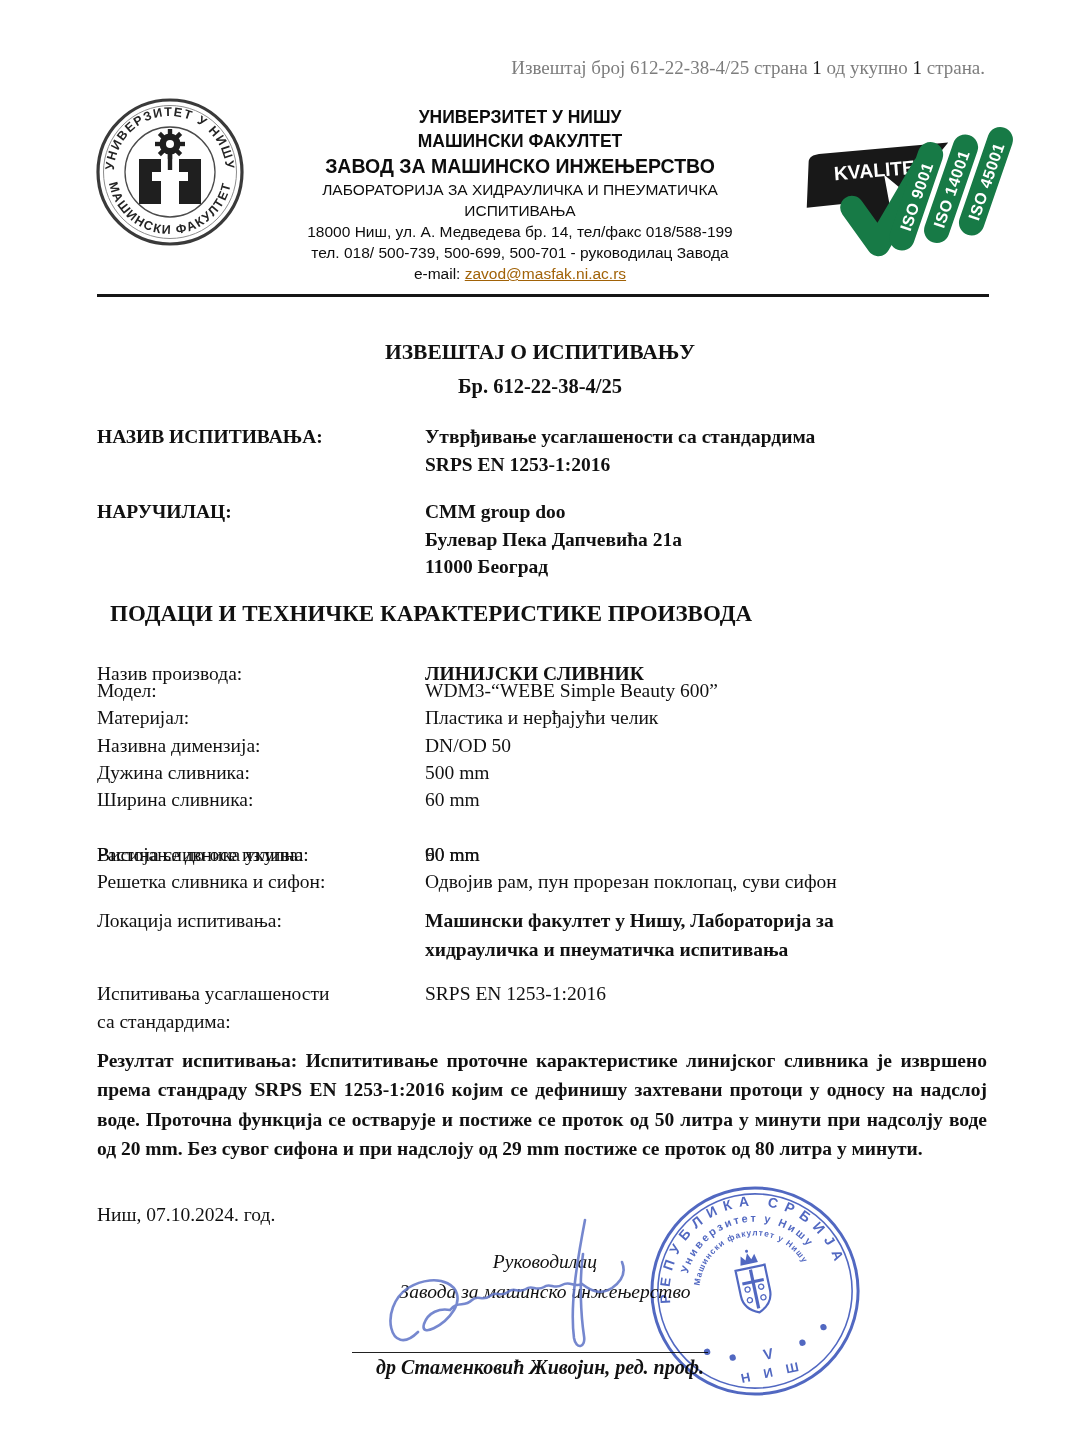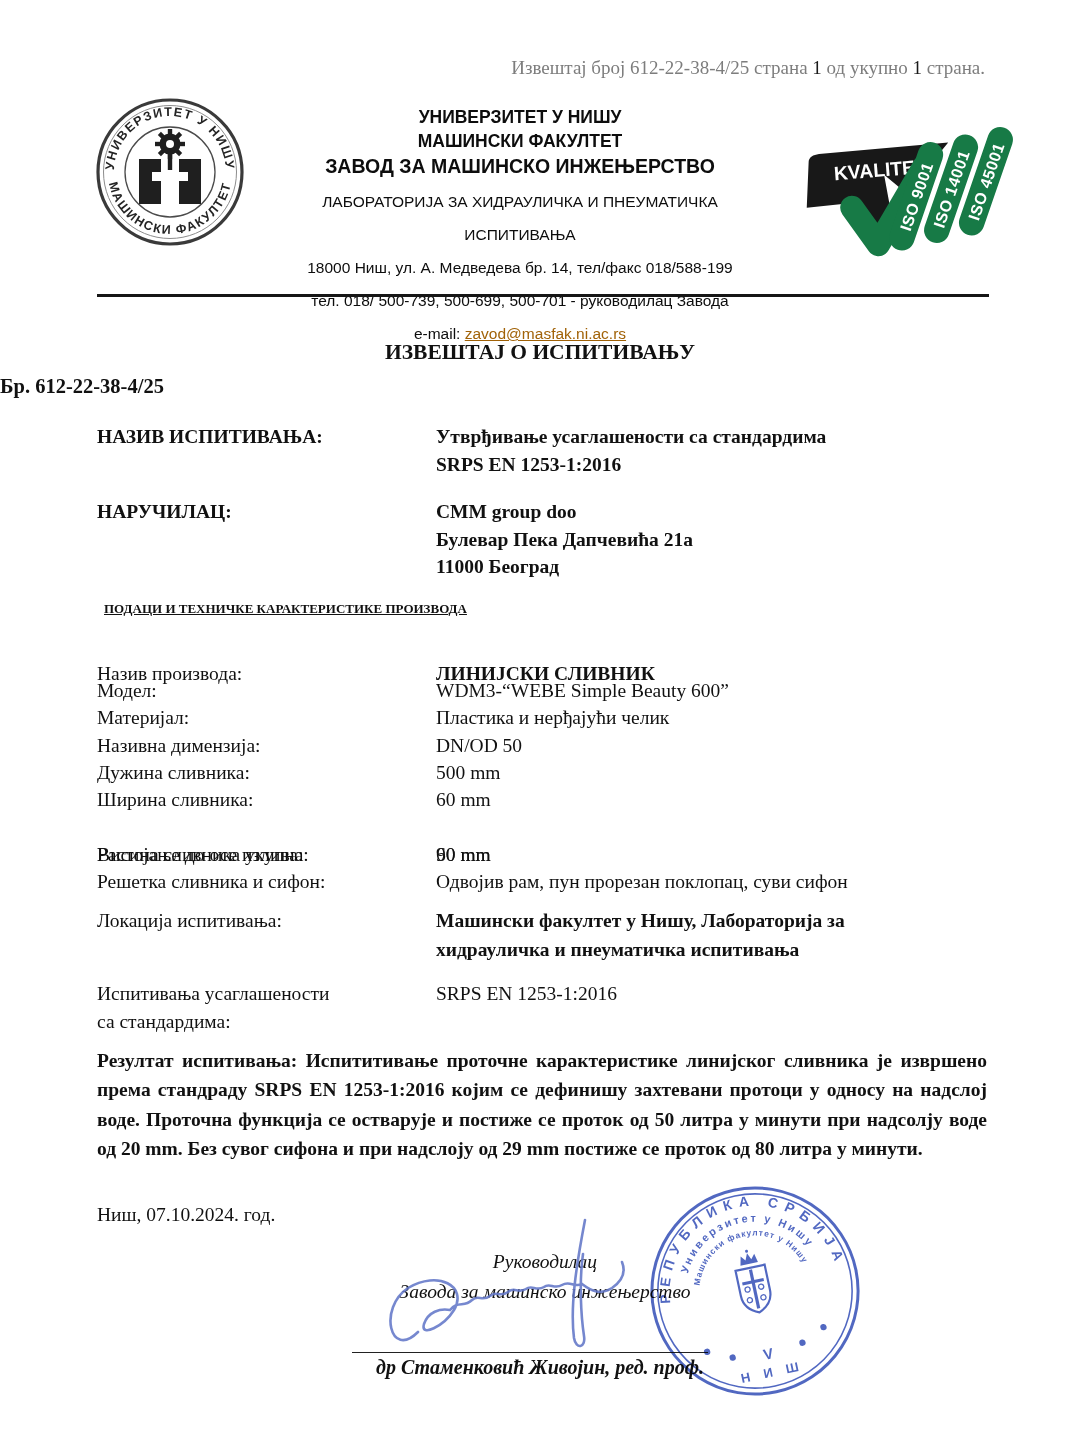--- a/index.html
+++ b/index.html
@@ -12,37 +12,37 @@
   .page-note .num{color:#1a1a1a;}
   
   .seal-box{position:absolute;left:94px;top:96px;width:152px;height:152px;}
   .seal-box svg{width:100%;height:100%;}
   .seal-text{font-family:"Liberation Sans","DejaVu Sans",sans-serif;font-weight:bold;fill:#242424;letter-spacing:1.5px;}
   
   .inst{position:absolute;left:252px;top:106px;width:536px;text-align:center;
         font-family:"Liberation Sans","DejaVu Sans",sans-serif;color:#0d0d0d;}
   .inst .b1{font-size:17.5px;font-weight:bold;line-height:23.5px;}
   .inst .b2{font-size:19.5px;font-weight:bold;line-height:26px;}
-  .inst .r1{font-size:15.5px;line-height:21px;margin-top:12px;}
+  .inst .r1{font-size:15.5px;line-height:21px;}
   .inst a{color:#a16207;text-decoration:underline;cursor:pointer;}
   
   .kvalitet-box{position:absolute;left:786px;top:110px;width:232px;height:150px;}
   .kvalitet-box svg{width:100%;height:100%;}
   .kv-text{font-family:"Liberation Sans","DejaVu Sans",sans-serif;font-weight:bold;fill:#ffffff;}
   
   .rule{position:absolute;left:97px;top:294px;width:892px;height:3px;background:#161616;}
   
   .title1{position:absolute;left:0;top:340px;width:1080px;text-align:center;font-size:21.5px;font-weight:bold;}
-  .title2{position:absolute;left:0;top:375px;width:1080px;text-align:left;font-size:20.5px;font-weight:bold;}
-  
-  .frow{position:absolute;left:97px;width:892px;display:flex;font-size:19.5px;line-height:27.5px;gap:11px;}
+  .title2{position:absolute;left:0;top:375px;width:1080px;text-align:center;font-size:20.5px;font-weight:bold;}
+  
+  .frow{position:absolute;left:97px;width:892px;display:flex;font-size:19.5px;line-height:27.5px;}
   .frow .lab{flex:0 0 328px;}
   .frow .val{flex:1;}
   .bold{font-weight:bold;}
-  .sect{position:absolute;left:104px;font-size:13px;font-weight:bold;text-decoration:underline;}
+  .sect{position:absolute;left:110px;font-size:23px;font-weight:bold;}
   
   .result{position:absolute;left:97px;top:1046px;width:890px;font-size:19.5px;font-weight:bold;
           line-height:29.3px;text-align:justify;}
   .date{position:absolute;left:97px;top:1204px;font-size:19.5px;}
   
   .sig-role{position:absolute;left:320px;top:1247px;width:450px;text-align:center;
             font-style:italic;font-size:19.5px;line-height:30px;}
   .sig-line{position:absolute;left:352px;top:1352px;width:356px;border-top:1.6px solid #222;}
   .sig-name{position:absolute;left:300px;top:1356px;width:480px;text-align:center;
             font-weight:bold;font-style:italic;font-size:20px;}

